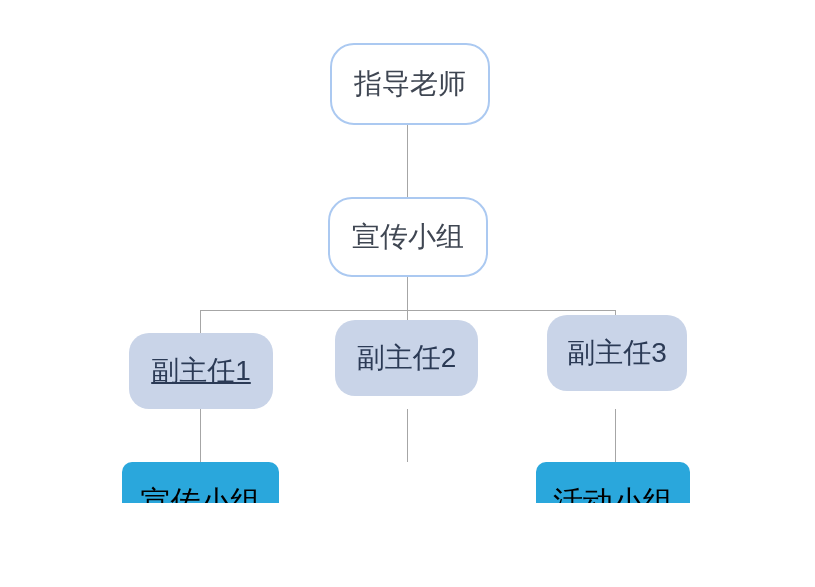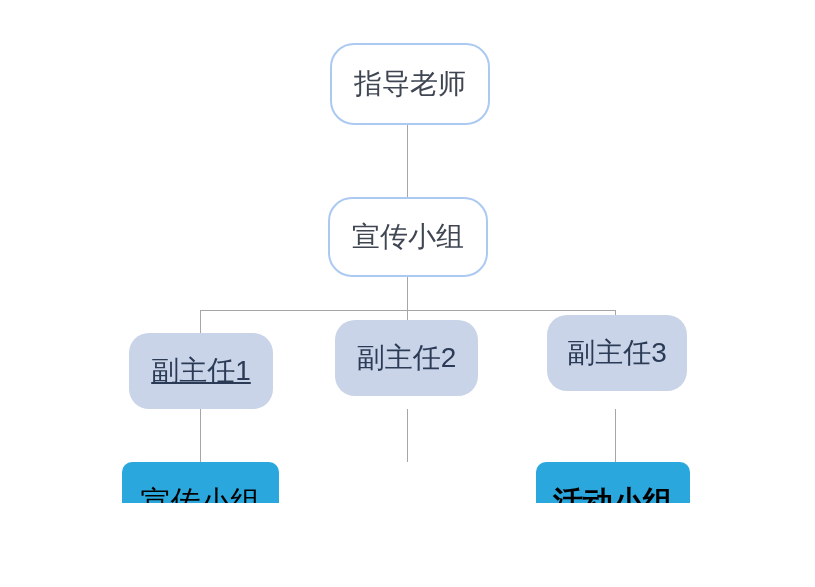--- a/index.html
+++ b/index.html
@@ -48,21 +48,21 @@
   #node-root     { left: 330px; top: 43px;  width: 160px; height: 82px; }
   
   #node-director { left: 328px; top: 197px; width: 160px; height: 80px; }
   
   #node-deputy-1 { left: 129px; top: 333px; width: 144px; height: 76px; text-decoration: underline; }
   #node-deputy-2 { left: 335px; top: 320px; width: 143px; height: 76px; }
   #node-deputy-3 { left: 547px; top: 315px; width: 140px; height: 76px; justify-content: center; }
   
   #node-group-1  { left: 122px; top: 462px; width: 157px; height: 80px; }
   #node-group-2  { left: 300px; top: 462px; width: 213px; height: 80px; }
-  #node-group-3  { left: 536px; top: 462px; width: 154px; height: 80px; font-weight: bold; }
+  #node-group-3  { left: 536px; top: 462px; width: 154px; height: 80px; }
 
   
   #line-root-director    { left: 407px; top: 125px; width: 1px;   height: 72px; }
   #line-director-stem    { left: 407px; top: 277px; width: 1px;   height: 33px; }
   #line-branch-h         { left: 200px; top: 310px; width: 416px; height: 1px;  }
   #line-branch-v1        { left: 200px; top: 310px; width: 1px;   height: 23px; }
   #line-branch-v2        { left: 407px; top: 310px; width: 1px;   height: 23px; }
   #line-branch-v3        { left: 615px; top: 310px; width: 1px;   height: 23px; }
   #line-deputy1-group1   { left: 200px; top: 409px; width: 1px;   height: 53px; }
   #line-deputy2-group2   { left: 407px; top: 409px; width: 1px;   height: 53px; }

